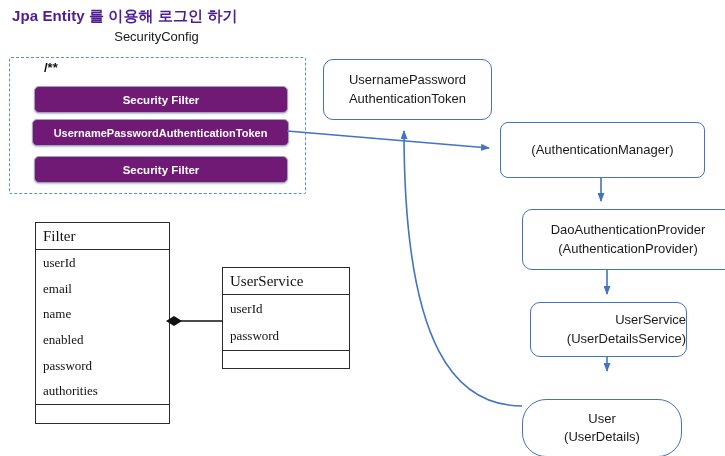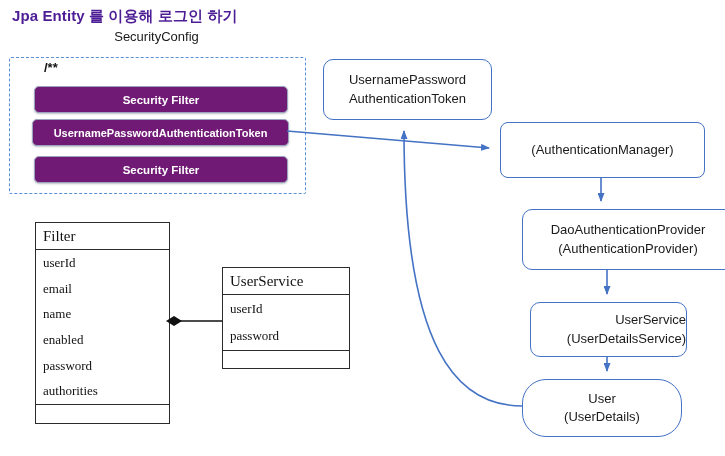--- a/index.html
+++ b/index.html
@@ -31,21 +31,21 @@
   
   .flow-box{
     background:#fff;border:1.5px solid #4472C4;border-radius:10px;
     display:flex;flex-direction:column;align-items:center;justify-content:center;
     font-size:13px;line-height:1.42;text-align:center;color:#1a1a1a;z-index:2;
   }
   #flow-token{left:323px;top:59px;width:167px;height:59px;}
   #flow-provider-manager{left:500px;top:122px;width:203px;height:54px;border-radius:8px;}
   #flow-dao-provider{left:490px;top:209px;width:210px;height:59px;margin-left:32px;}
   #flow-user-service{left:530px;top:302px;width:155px;height:53px;align-items:flex-end;}
-  #flow-user{left:522px;top:379px;width:158px;height:56px;border-radius:24px;}
+  #flow-user{left:522px;top:399px;width:158px;height:56px;border-radius:24px;}
 
   
   .entity{background:#fff;border:1px solid #2b2b2b;font-family:"Liberation Serif",serif;color:#111;z-index:2;display:flex;flex-direction:column;}
   .entity .e-header{border-bottom:1px solid #2b2b2b;display:flex;align-items:center;padding-left:7px;font-size:15px;}
   .entity .e-fields{display:flex;flex-direction:column;}
   .entity .e-row{display:flex;align-items:center;padding-left:7px;font-size:13px;flex:1;}
   .entity .e-empty{border-top:1px solid #2b2b2b;}
   #entity-spuser{left:35px;top:222px;width:133px;height:200px;}
   #entity-spuser .e-header{height:26px;flex:0 0 26px;}
   #entity-spuser .e-fields{height:154px;flex:0 0 154px;}

